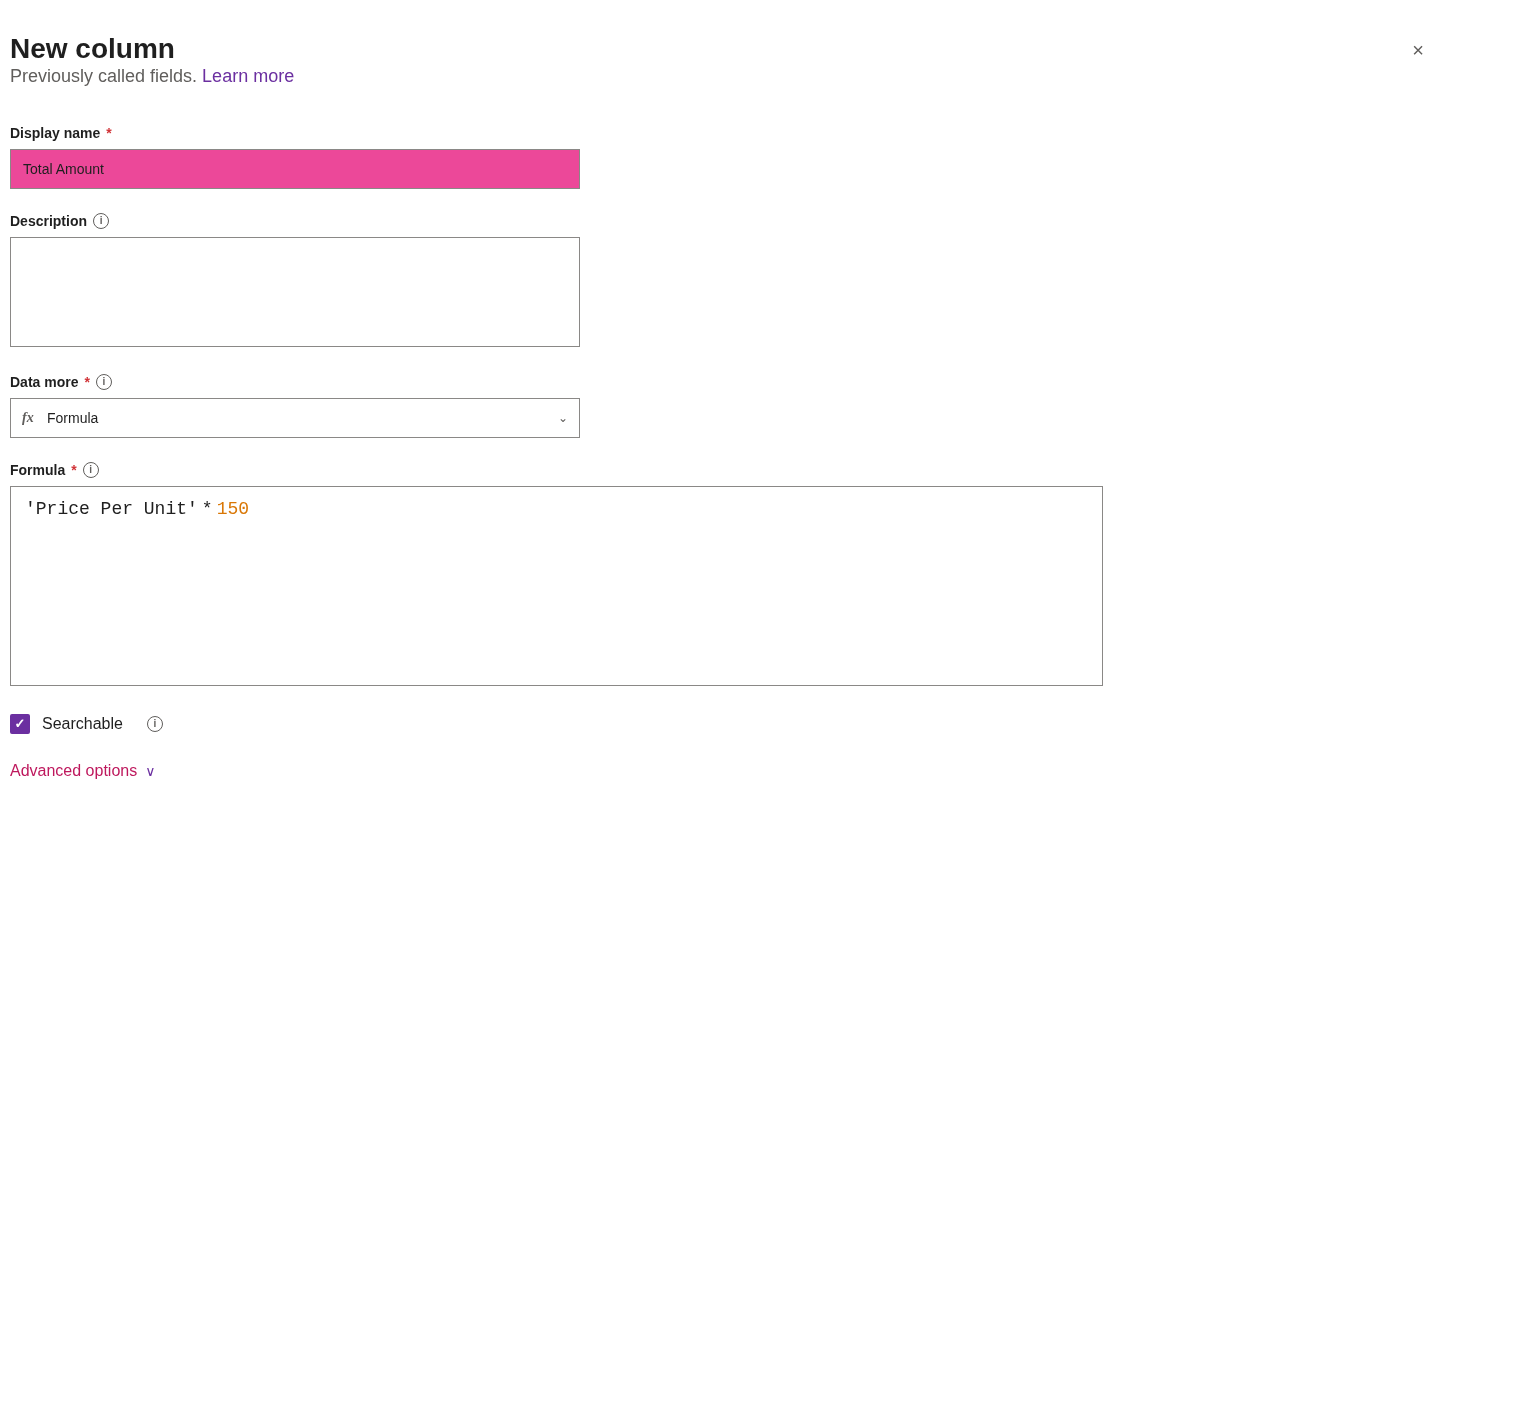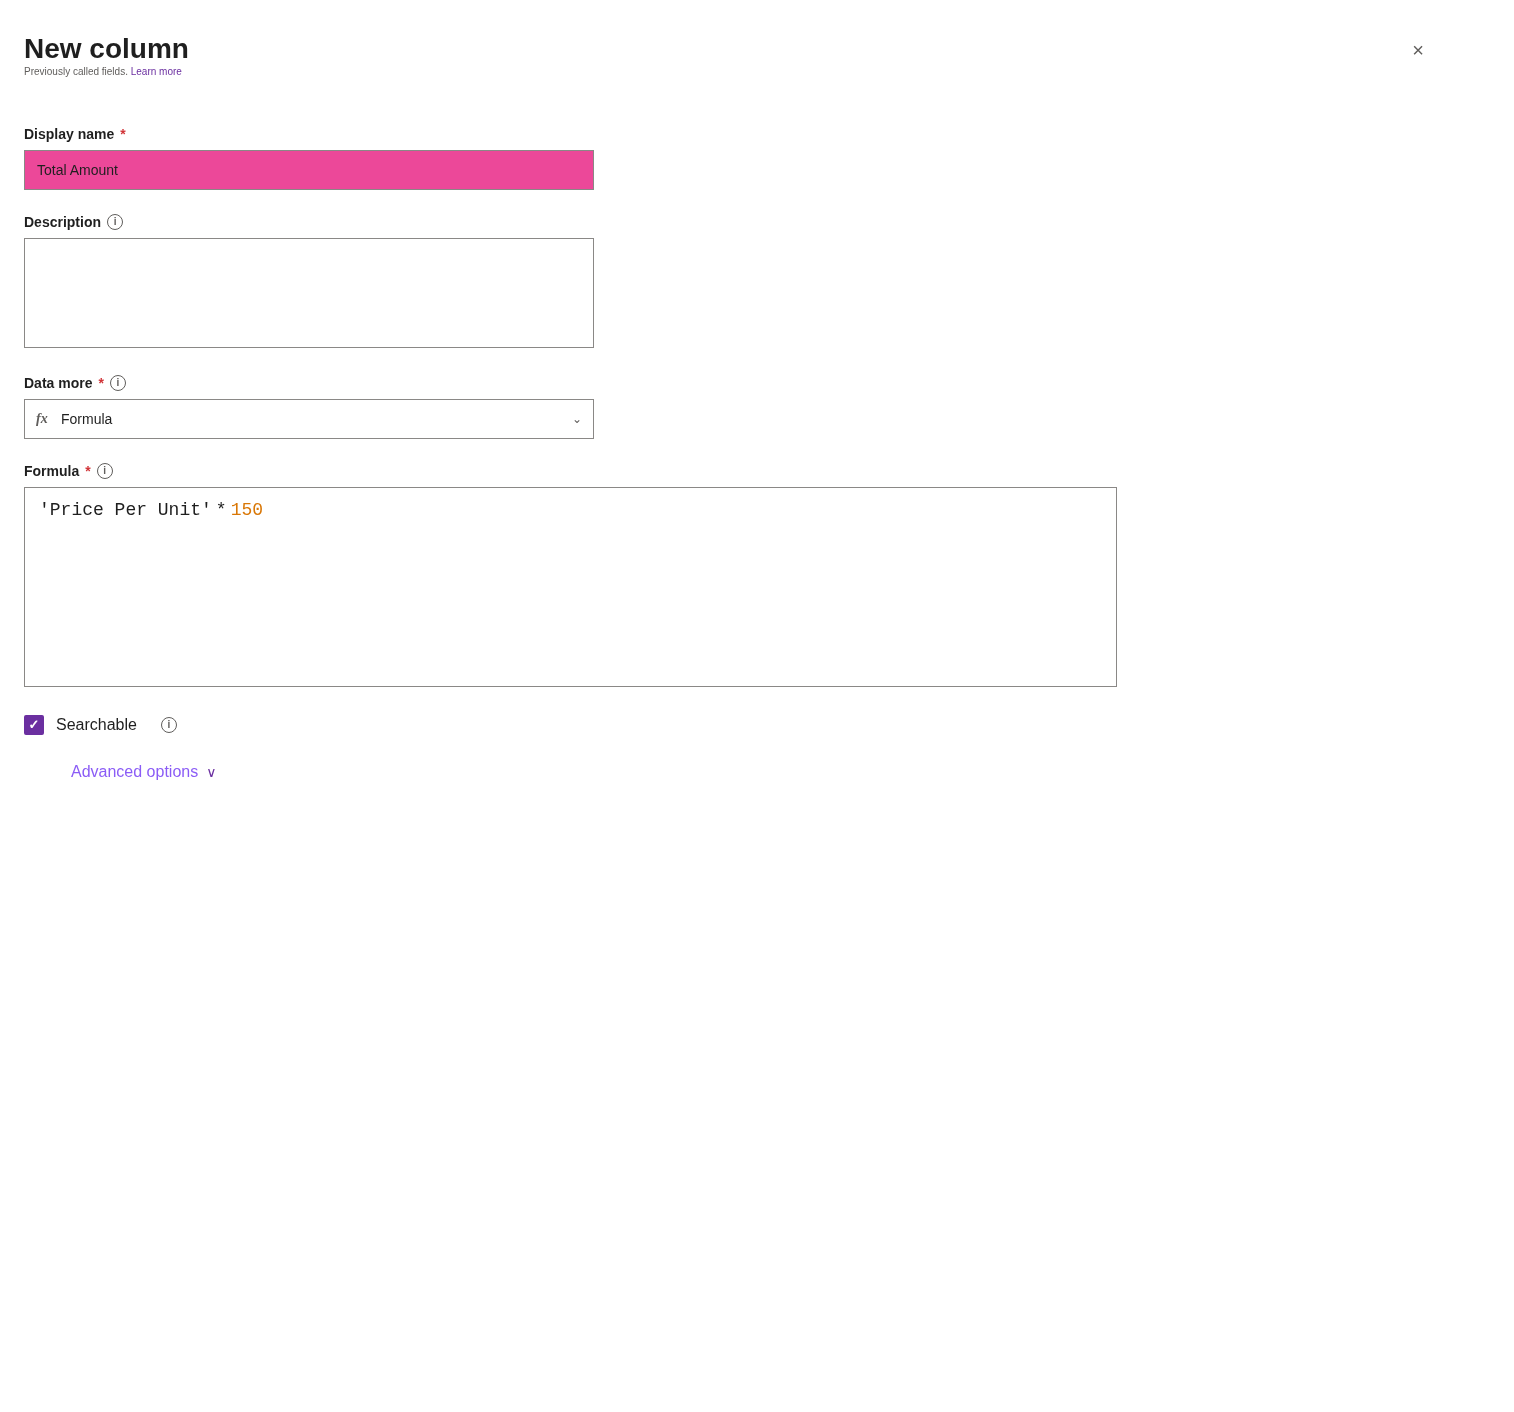--- a/index.html
+++ b/index.html
@@ -12,21 +12,21 @@
       background: #fff;
       font-family: 'Segoe UI', -apple-system, BlinkMacSystemFont, sans-serif;
       font-size: 14px;
       color: #1f1f1f;
     }
 
     .panel {
       width: 1468px;
       min-height: 1412px;
       background: #fff;
-      padding: 32px 40px 40px 24px;
+      padding: 32px 40px 40px 10px;
       position: relative;
     }
 
     .panel-header {
       display: flex;
       justify-content: space-between;
       align-items: flex-start;
       margin-bottom: 6px;
     }
 
@@ -42,23 +42,23 @@
       border: none;
       cursor: pointer;
       padding: 4px;
       color: #605e5c;
       font-size: 20px;
       line-height: 1;
       margin-top: 4px;
     }
 
     .subtitle {
-      font-size: 10px;
-      color: #605e5c;
-      margin-bottom: 43px;
+      font-size: 18px;
+      color: #605e5c;
+      margin-bottom: 32px;
     }
 
     .learn-more {
       color: #6b2fa0;
       text-decoration: none;
     }
 
     .form-section {
       margin-bottom: 24px;
     }
@@ -238,23 +238,22 @@
 
     .advanced-options-row {
       display: flex;
       align-items: center;
       gap: 8px;
       cursor: pointer;
     }
 
     .advanced-options-label {
       font-size: 16px;
-      color: #8b5cf6;
+      color: #be185d;
       font-weight: 400;
-      margin-left: 47px;
     }
 
     .chevron-down {
       color: #6b2fa0;
       font-size: 14px;
     }
   </style>
 </head>
 <body>
 

